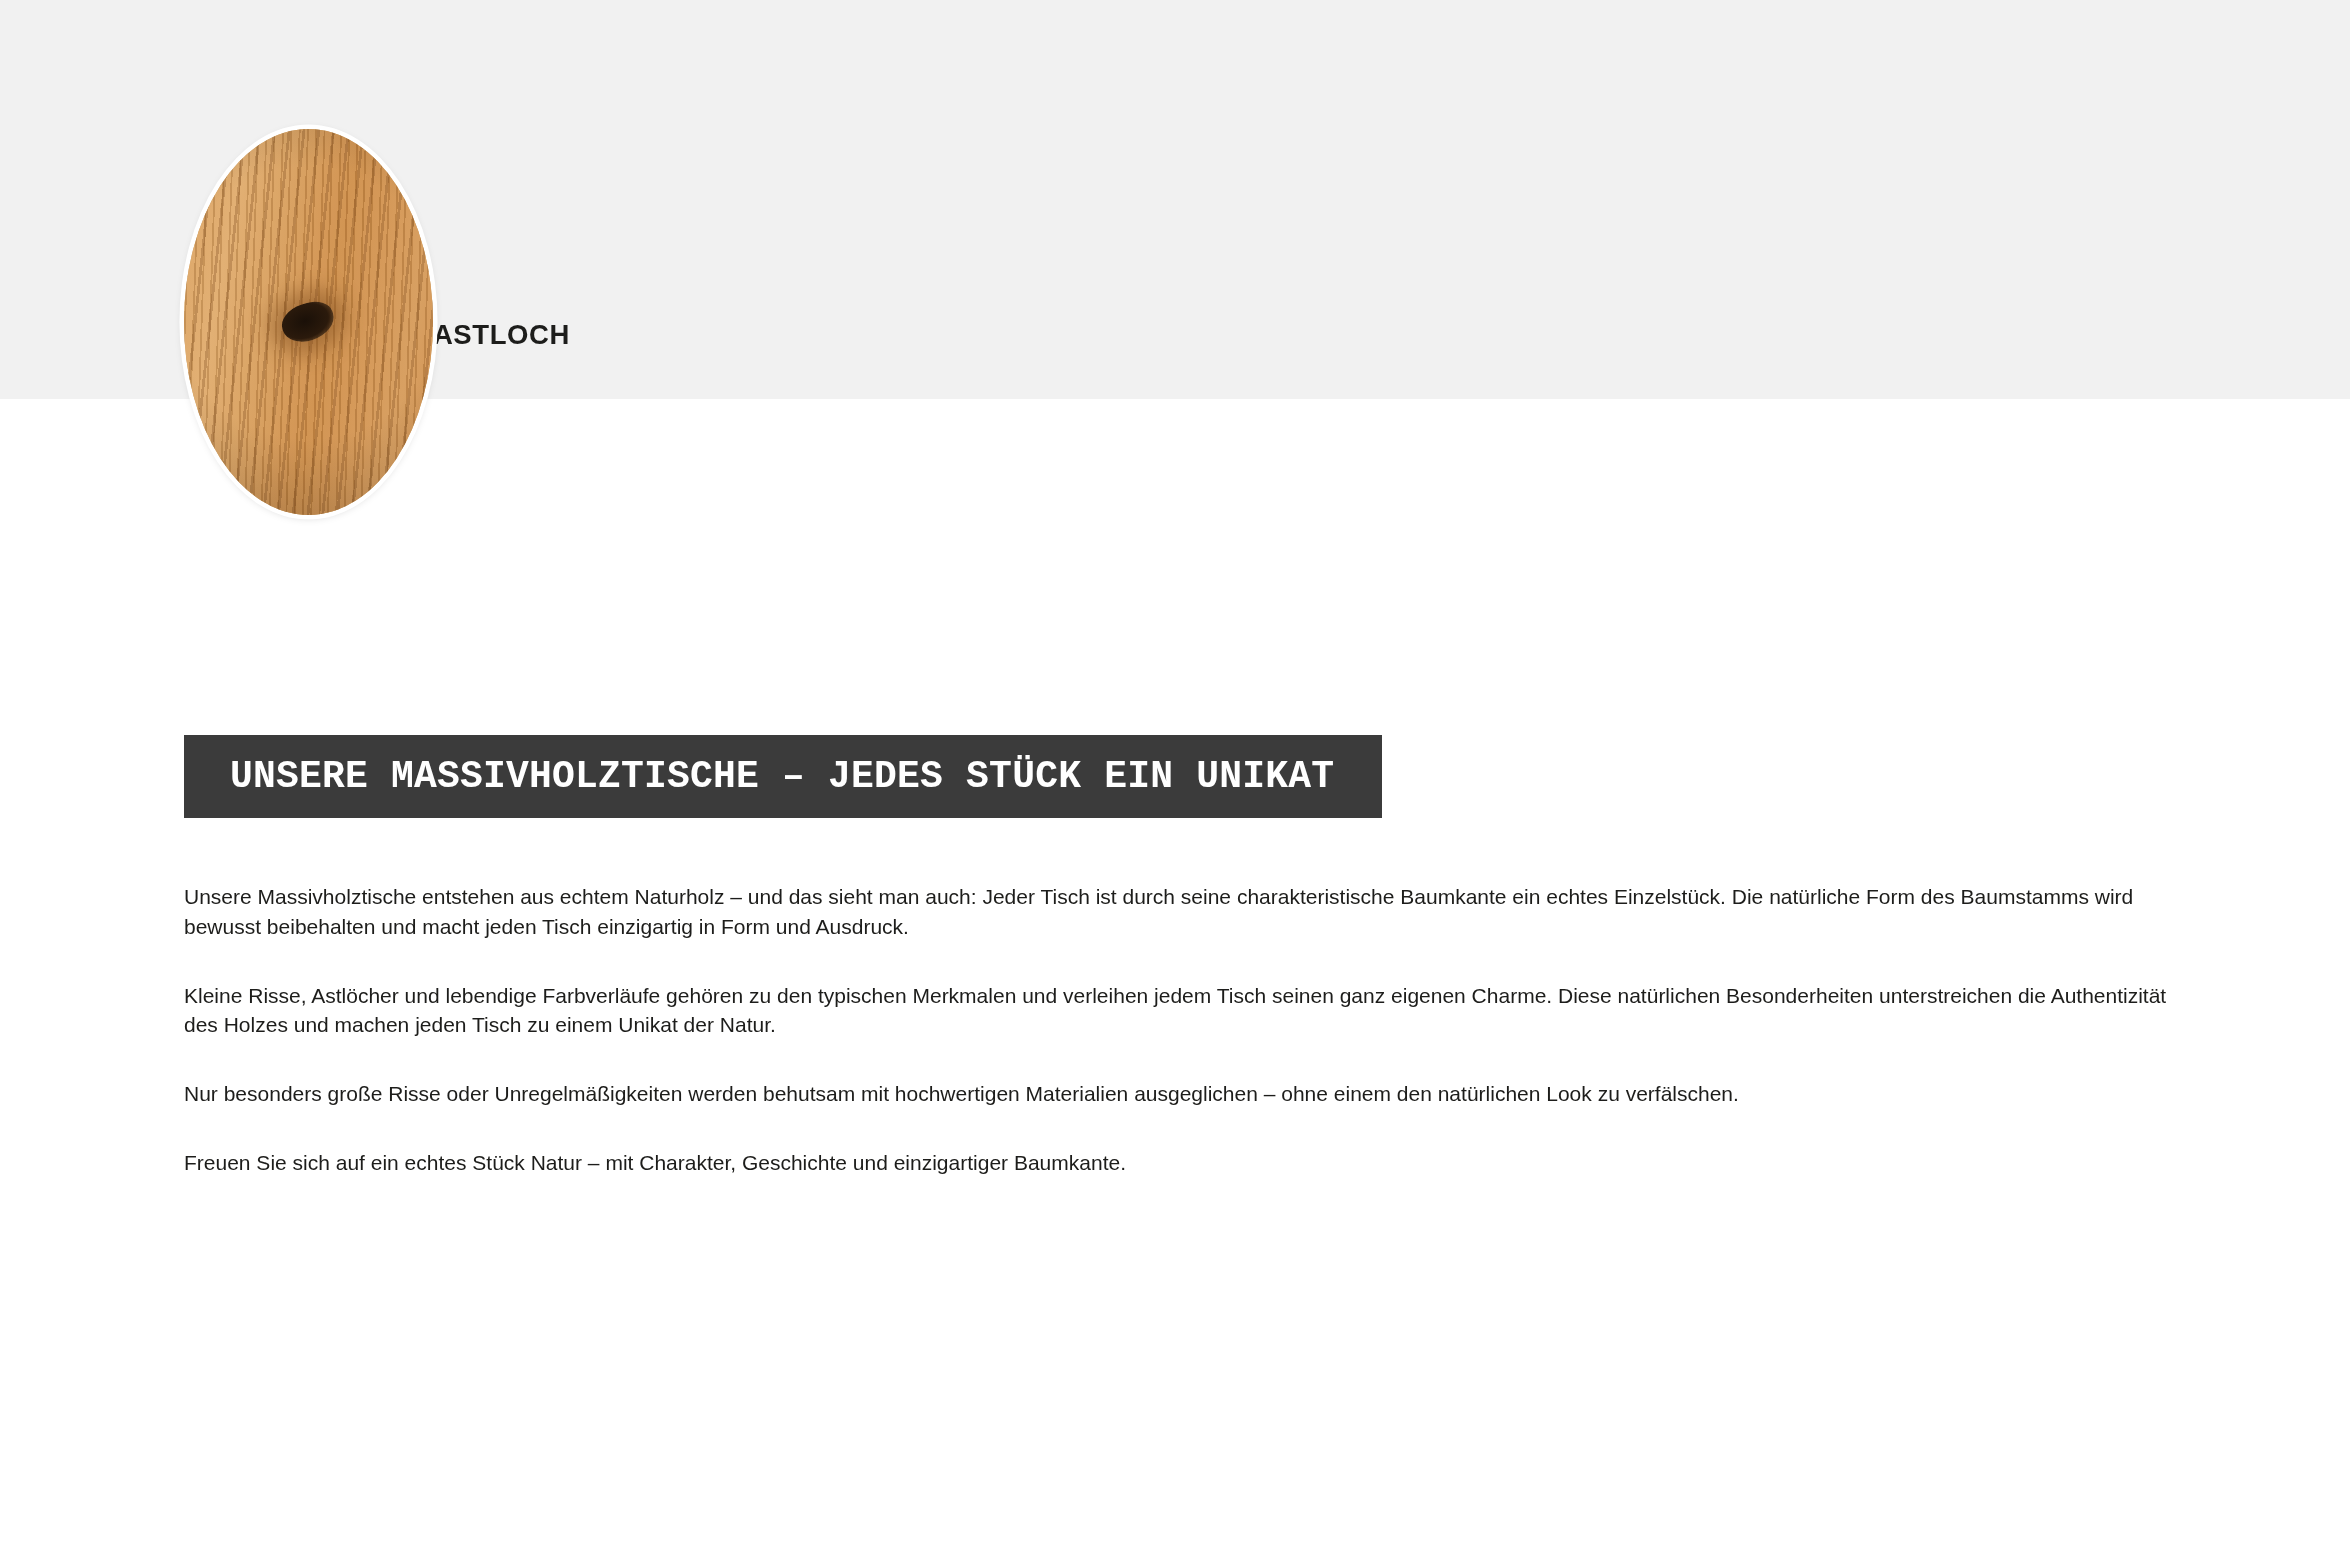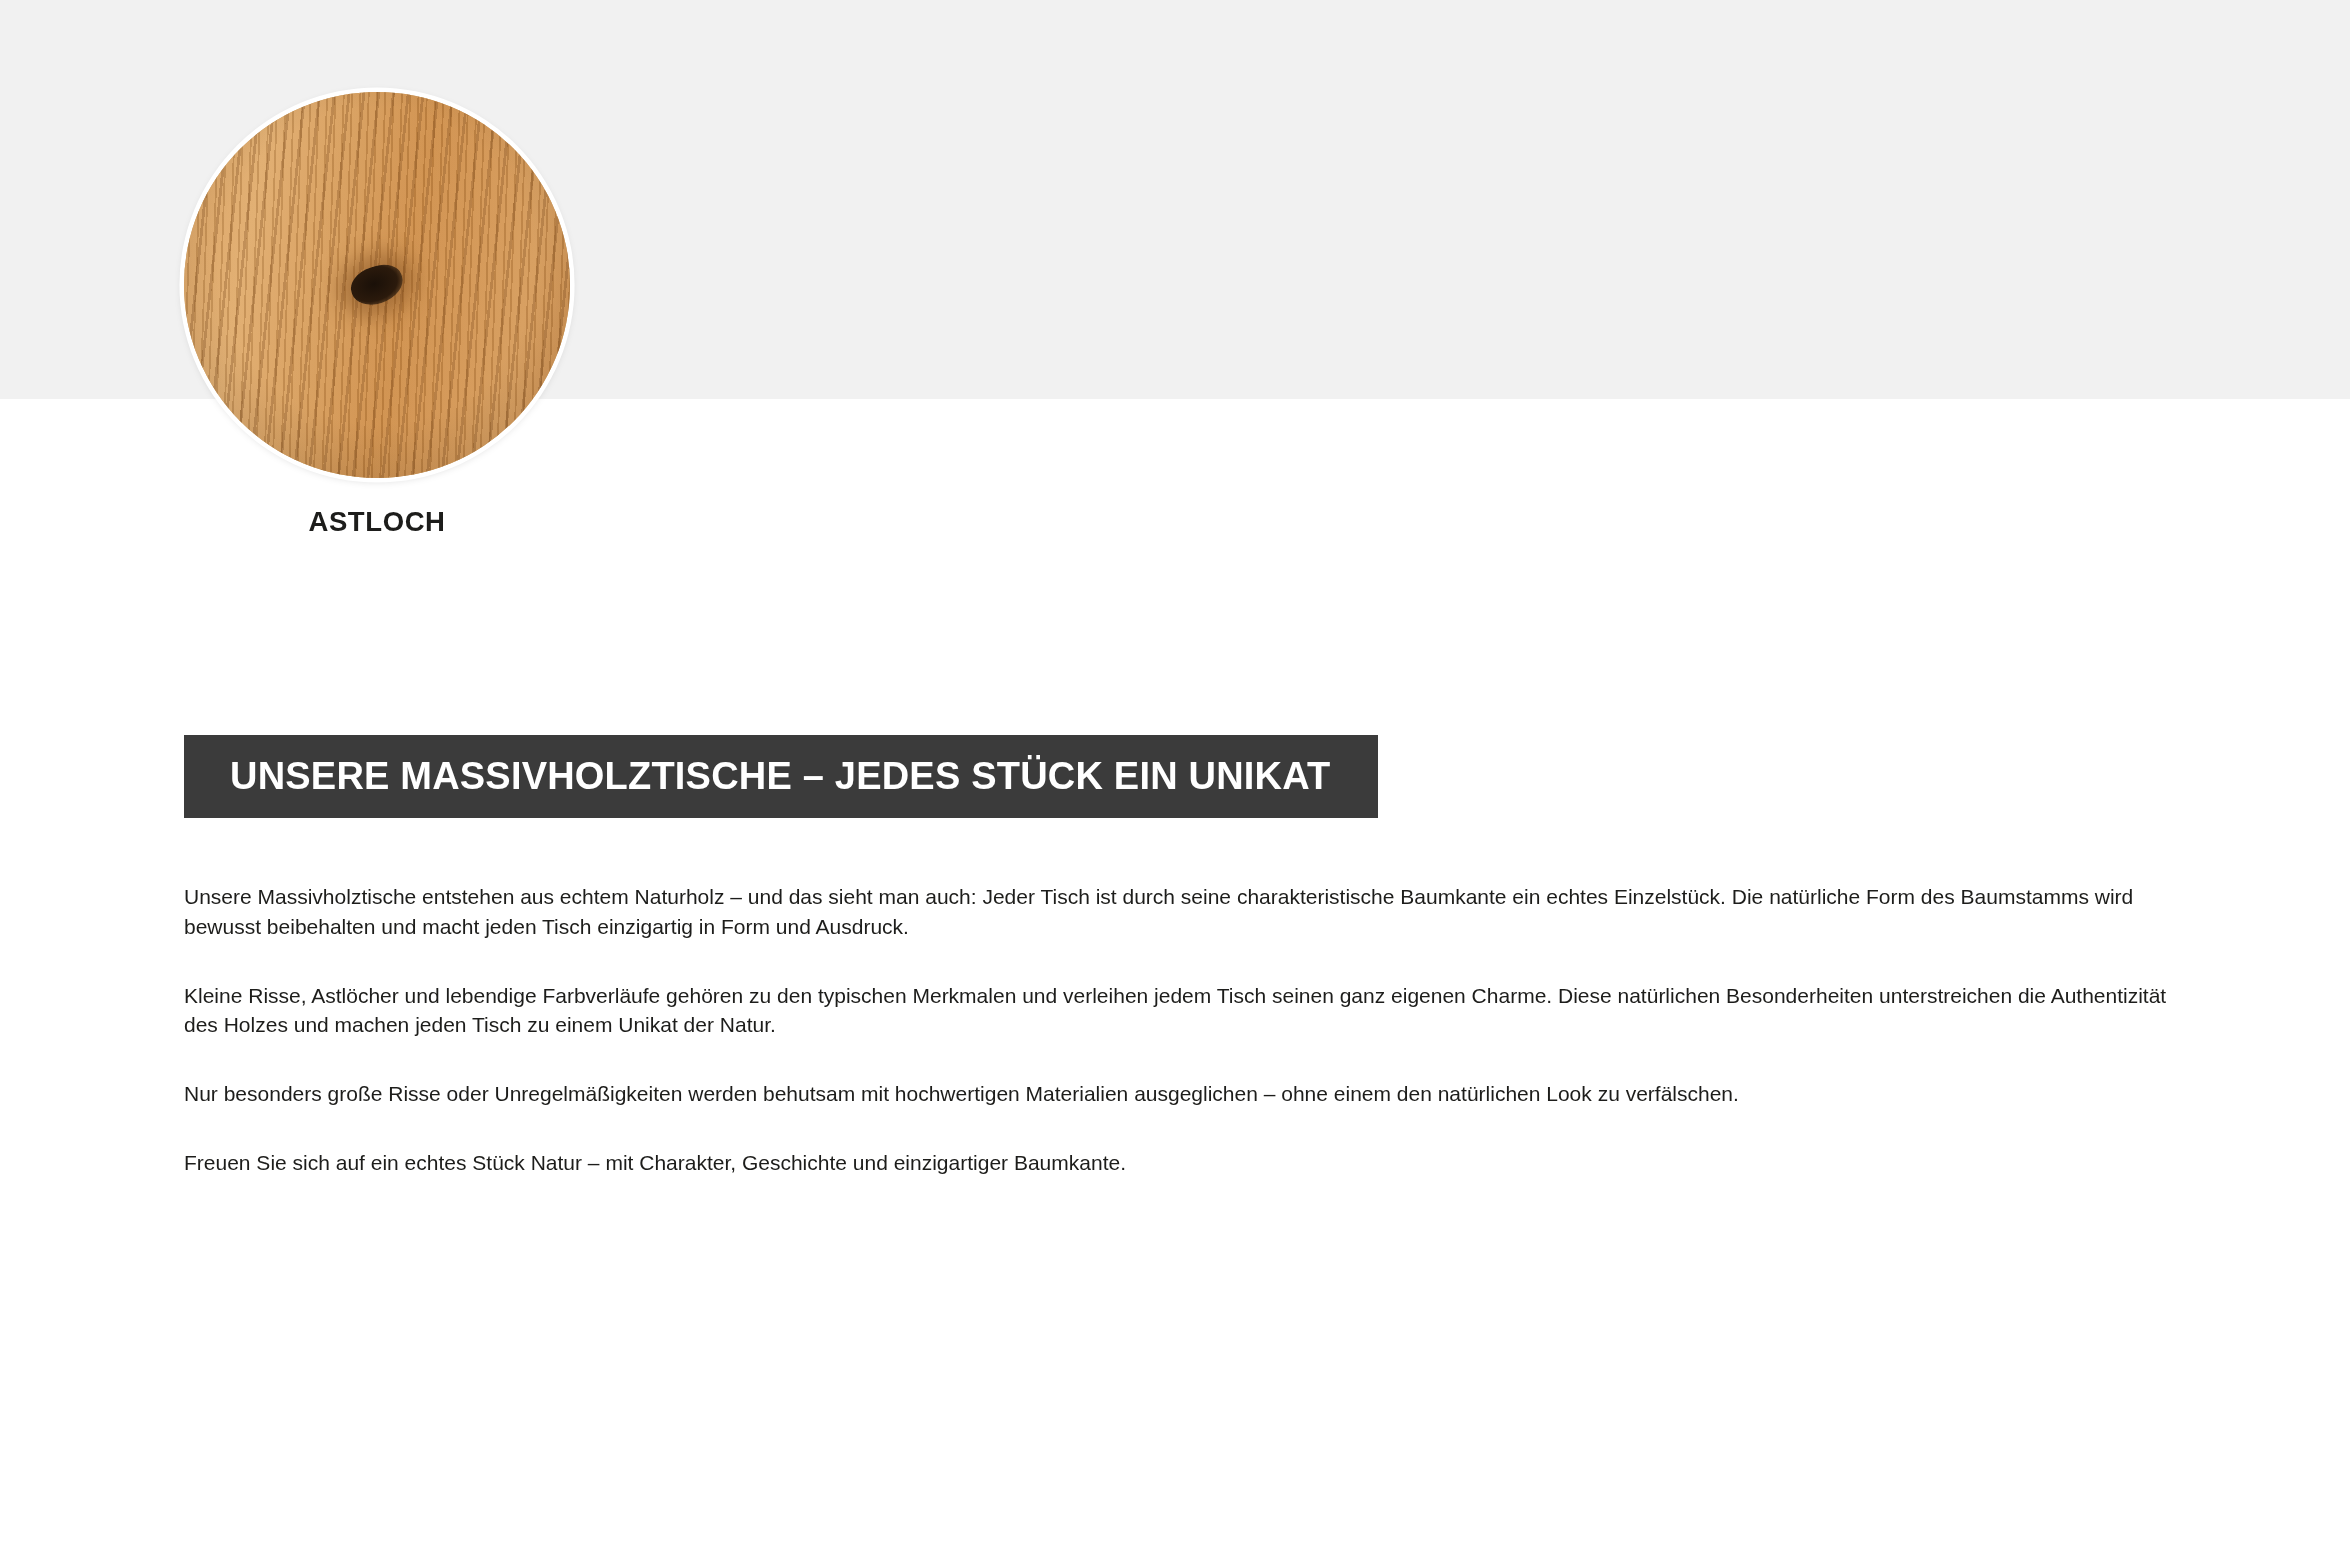--- a/index.html
+++ b/index.html
@@ -33,21 +33,20 @@
     top: 92px;
     width: 2002px;
     height: 459px;
     display: flex;
     justify-content: flex-start;
     gap: 39px;
   }
   .circle-item {
     width: 386px;
     display: flex;
-    flex-direction: column;
     align-items: center;
   }
   .circle {
     width: 386px;
     height: 386px;
     border-radius: 50%;
     overflow: hidden;
     position: relative;
     box-shadow: 0 0 0 4.6px #ffffff, 0 1.8px 9.2px rgba(0,0,0,0.22);
     background: #c9a26b;
@@ -70,20 +69,21 @@
   
   .headline-bar {
     position: absolute;
     left: 184px;
     top: 735px;
     height: 83px;
     background: #3b3b3b;
     display: flex;
     align-items: center;
     padding: 0 48px 0 46px;
+    font-family: Liberation Mono, monospace;
   }
   .headline-bar h1 {
     margin: 0;
     color: #ffffff;
     font-size: 38px;
     font-weight: bold;
     letter-spacing: 0.2px;
     white-space: nowrap;
   }
 

